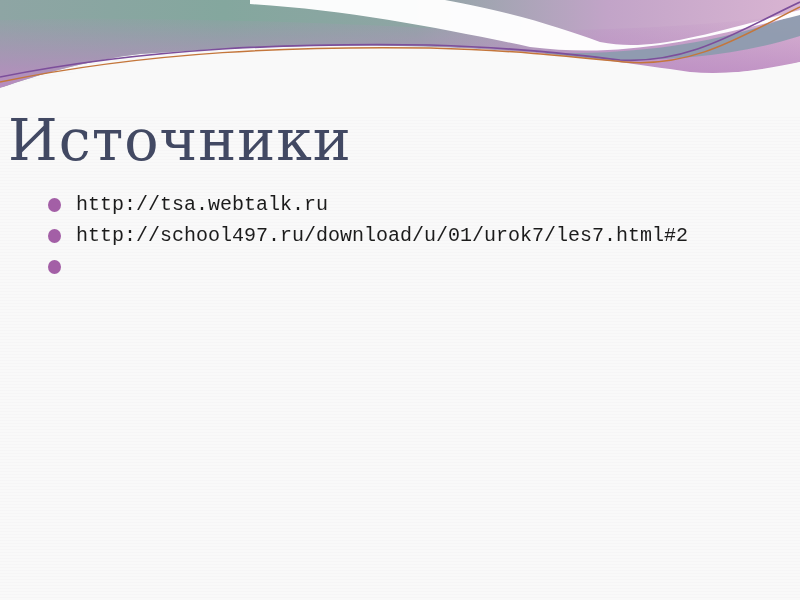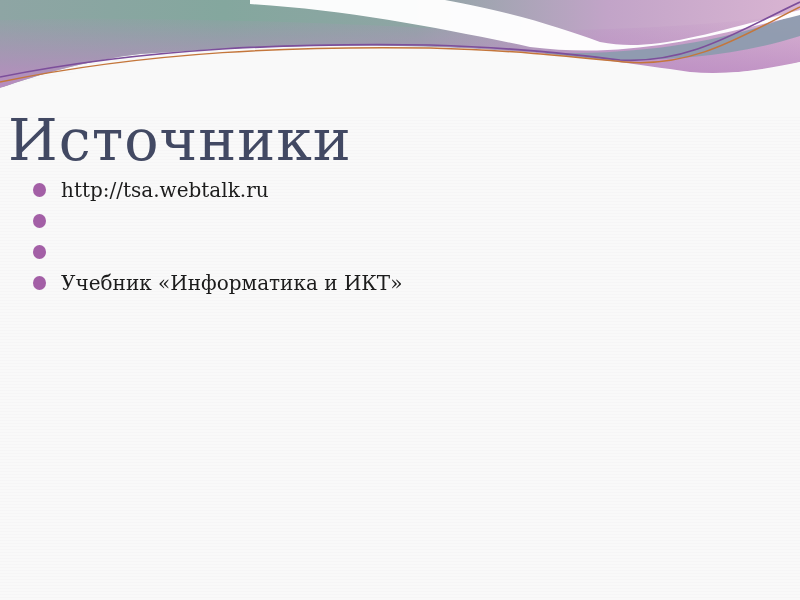--- a/index.html
+++ b/index.html
@@ -18,21 +18,21 @@
     overflow:hidden;
   }
   .wave-banner{position:absolute;top:0;left:0;display:block;}
   .title{
     position:absolute;top:108px;left:0;width:100%;margin:8px;
     text-align:left;font-size:57px;line-height:48px;font-weight:normal;
     letter-spacing:1px;color:var(--title);
   }
   .sources{
     position:absolute;top:173px;left:30px;right:15px;
-    list-style:none;margin:1px;padding:0;
+    list-style:none;margin:16px;padding:0;font-family:Liberation Mono, monospace;
   }
   .sources li{
     display:flex;align-items:center;height:31px;
     font-size:20px;color:var(--body);white-space:nowrap;
   }
   .bullet{
     width:13px;height:14px;border-radius:50%;
     background:var(--bullet);margin:0 15px 0 2px;flex:none;
   }
 </style>
@@ -78,23 +78,20 @@
 
   <h1 class="title">Источники</h1>
 
   <ul class="sources">
       <li>
         <span class="bullet"></span>
         <span>http://tsa.webtalk.ru</span>
       </li>
       <li>
         <span class="bullet"></span>
+        <span>http://school497.ru/download/u/01/urok7/les7.html#2</span>
       </li>
       <li>
         <span class="bullet"></span>
-      </li>
-      <li>
-        <span class="bullet"></span>
-        <span>Учебник «Информатика и ИКТ»</span>
       </li>
     </ul>
 
 </div>
 
 </body></html>

